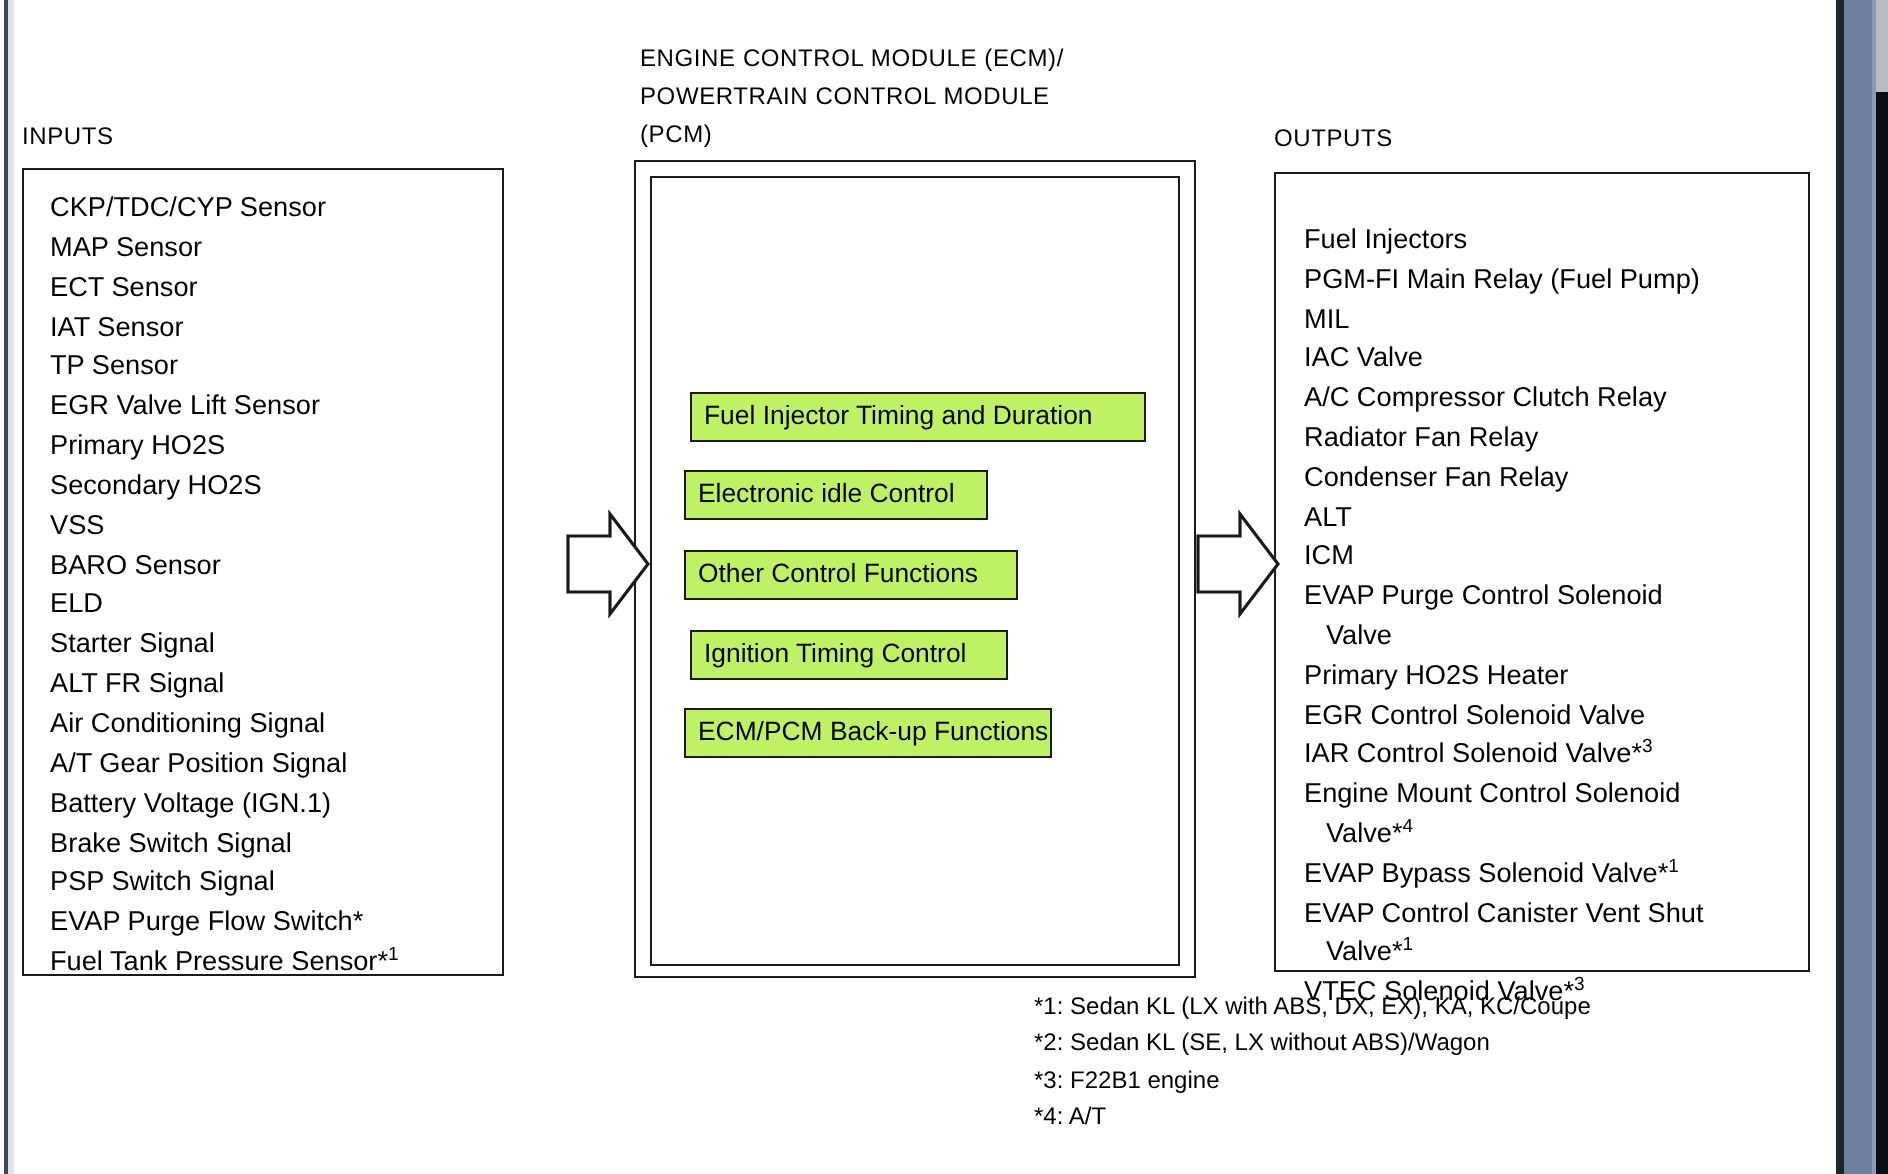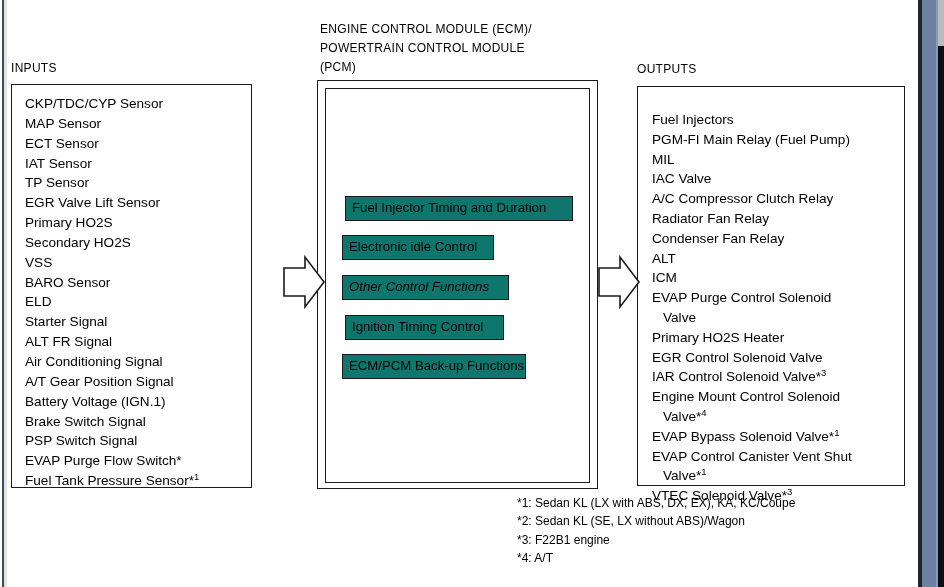--- a/index.html
+++ b/index.html
@@ -96,21 +96,21 @@
   sup {
     font-size: 9.5px;
     vertical-align: 5px;
     line-height: 0;
   }
 
   
   .fn-box {
     position: absolute;
     border: 1.4px solid #1a1a1a;
-    background: #0f766e;
+    background: #bef264;
     font-size: 13.2px;
     line-height: 14px;
     padding: 4px 9px 5px 6px;
     white-space: nowrap;
     box-sizing: border-box;
   }
 
   
   .arrow {
     position: absolute;
@@ -176,21 +176,21 @@
         <div class="item"><span>EVAP Purge Flow Switch*</span></div>
         <div class="item"><span>Fuel Tank Pressure Sensor*<sup>1</sup></span></div>
       </div>
   </div>
 
   <div id="ecm-outer"></div>
   <div id="ecm-inner"></div>
   <div id="ecm-functions">
       <div class="fn-box" style="left: 345px; top: 196px; width: 228px;"><span>Fuel Injector Timing and Duration</span></div>
       <div class="fn-box" style="left: 342px; top: 235px; width: 152px;"><span>Electronic idle Control</span></div>
-      <div class="fn-box" style="left: 342px; top: 275px; width: 167px; font-style: italic;"><span>Other Control Functions</span></div>
+      <div class="fn-box" style="left: 342px; top: 275px; width: 167px;"><span>Other Control Functions</span></div>
       <div class="fn-box" style="left: 345px; top: 315px; width: 159px;"><span>Ignition Timing Control</span></div>
       <div class="fn-box" style="left: 342px; top: 354px; width: 184px;"><span>ECM/PCM Back-up Functions</span></div>
     </div>
 
   <div class="box" id="outputs-box">
     <div class="item-list" id="outputs-list">
         <div class="item"><span>Fuel Injectors</span></div>
         <div class="item"><span>PGM-FI Main Relay (Fuel Pump)</span></div>
         <div class="item"><span>MIL</span></div>
         <div class="item"><span>IAC Valve</span></div>

